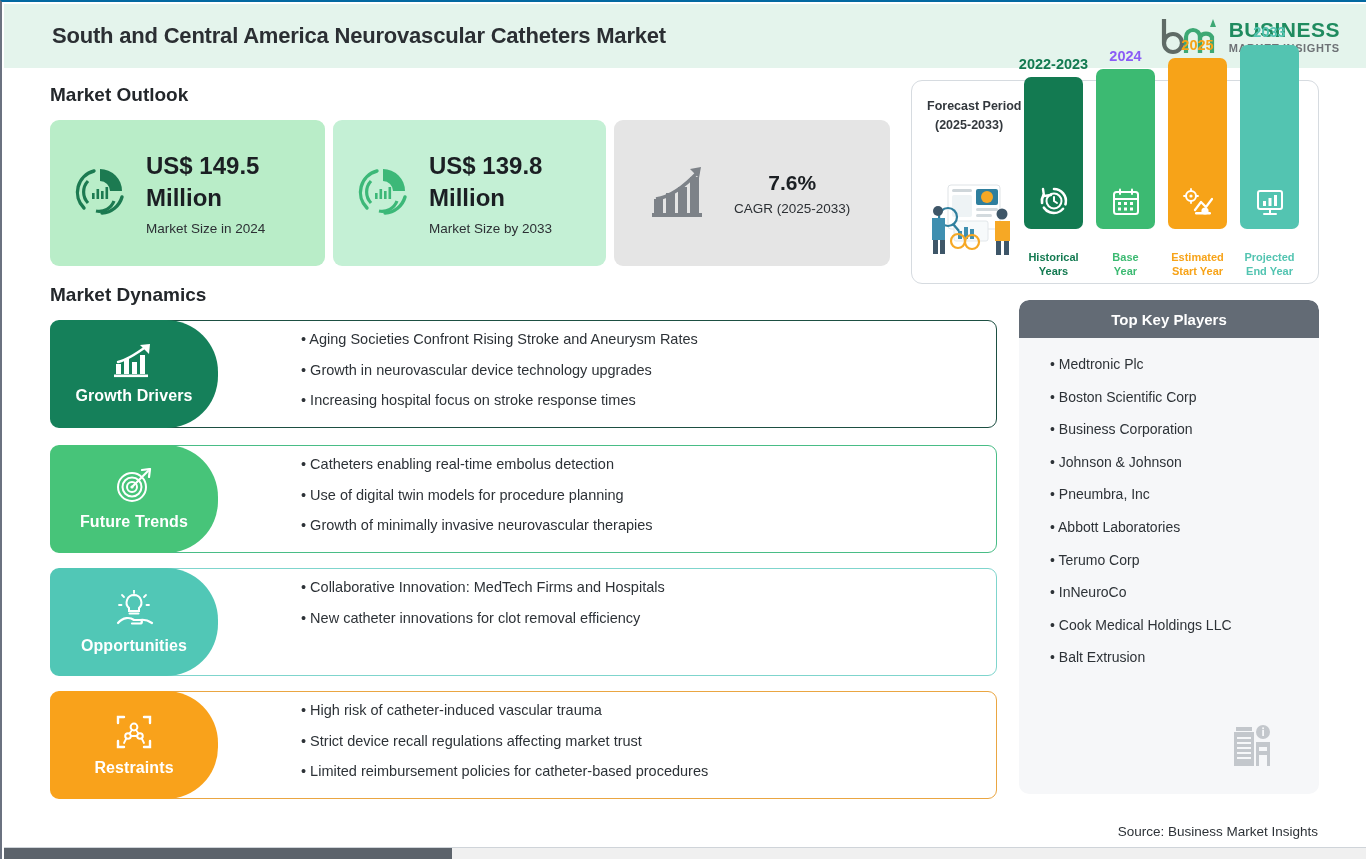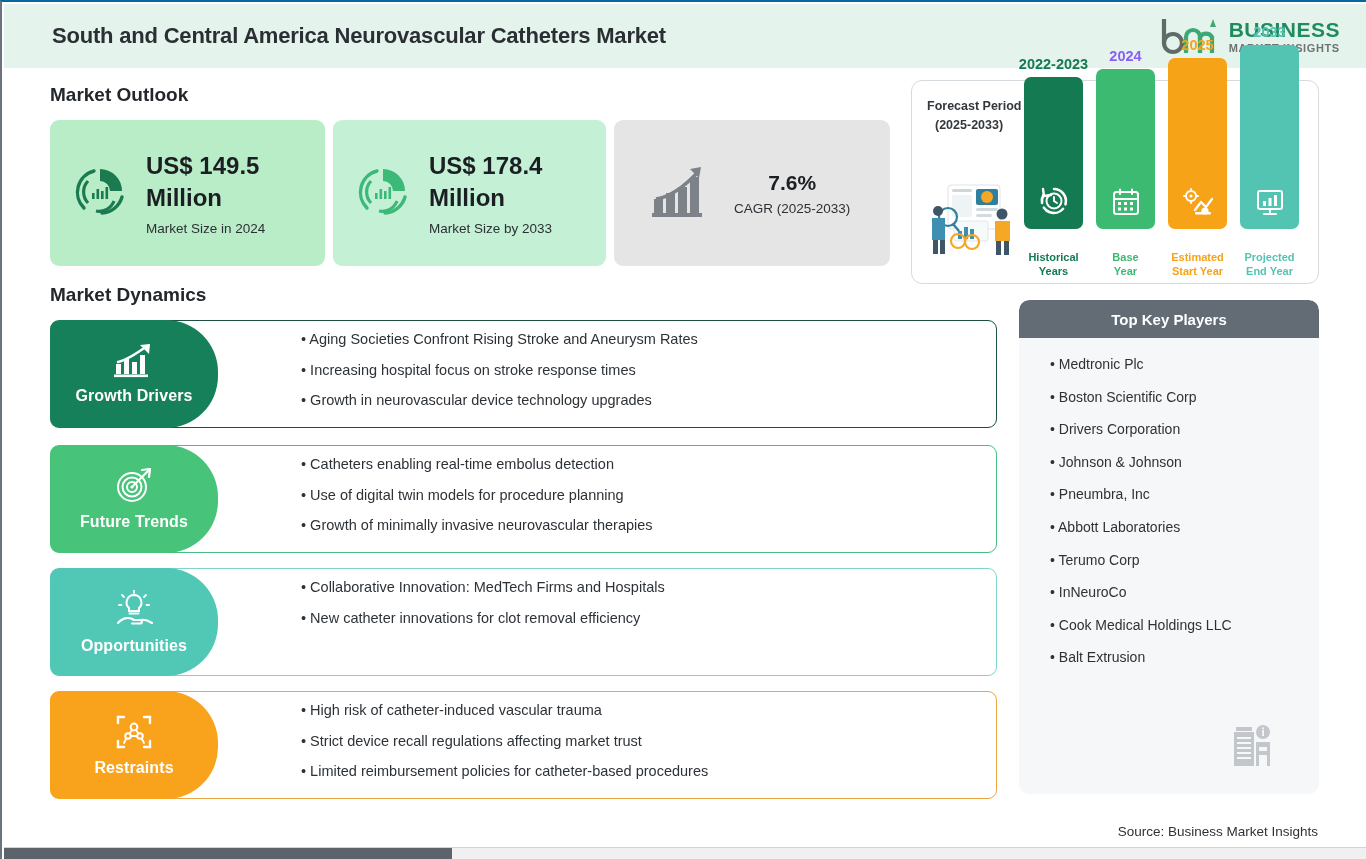--- a/index.html
+++ b/index.html
@@ -161,21 +161,21 @@
         <path d="M50 34 A22 22 0 0 1 30 50" fill="none" stroke="#3cb878" stroke-width="3.4" stroke-linecap="round"></path>
         <path d="M16 40 A16 16 0 0 1 16 18" fill="none" stroke="#3cb878" stroke-width="3.2"></path>
         <path d="M24 48 A16 16 0 0 0 42 38" fill="none" stroke="#3cb878" stroke-width="3.2"></path>
         <rect x="20" y="30" width="2.6" height="6" fill="#3cb878"></rect>
         <rect x="24.5" y="26" width="2.6" height="10" fill="#3cb878"></rect>
         <rect x="29" y="28" width="2.6" height="8" fill="#3cb878"></rect>
         <rect x="33.5" y="24" width="2.6" height="12" fill="#3cb878"></rect>
       </svg>
     </div>
     <div class="kpi-txt">
-      <div class="kpi-val">US$ 178.4</div>
+      <div class="kpi-val">US$ 139.8</div>
       <div class="kpi-val">Million</div>
       <div class="kpi-lab">Market Size by 2033</div>
     </div>
   </div>
 
   <div class="kpi" id="kpi-2">
     <div class="kpi-ico">
       <svg width="62" height="56" viewBox="0 0 62 56">
         <rect x="4" y="36" width="9" height="14" fill="#7d8288"></rect>
         <rect x="16" y="30" width="9" height="20" fill="#7d8288"></rect>
@@ -294,22 +294,22 @@
           <div class="bar-cap" style="color: rgb(83, 196, 177);">Projected
 End Year</div>
         </div>
       </div>
   </div>
 
   <div id="dynamics-container">
       <div class="dyn" style="top: 318px;">
         <div class="dyn-body" style="border: 1px solid rgb(29, 79, 66);">
           <div class="bullet">• Aging Societies Confront Rising Stroke and Aneurysm Rates</div>
+          <div class="bullet">• Growth in neurovascular device technology upgrades</div>
           <div class="bullet">• Increasing hospital focus on stroke response times</div>
-          <div class="bullet">• Growth in neurovascular device technology upgrades</div>
         </div>
         <div class="dyn-tab" style="background: rgb(21, 128, 90);">
           <span><svg width="40" height="34" viewBox="0 0 40 34">
               <g fill="#fff">
                 <rect x="2" y="20" width="5" height="10"></rect>
                 <rect x="10" y="15" width="5" height="15"></rect>
                 <rect x="18" y="18" width="5" height="12"></rect>
                 <rect x="26" y="11" width="5" height="19"></rect>
               </g>
               <rect x="0" y="30.5" width="34" height="2.6" fill="#fff"></rect>
@@ -387,21 +387,21 @@
           <span class="dyn-tab-label">Restraints</span>
         </div>
       </div>
     </div>
 
   <div class="players">
     <div class="players-head">Top Key Players</div>
     <div class="players-list" id="players-list">
         <div class="player">• Medtronic Plc</div>
         <div class="player">• Boston Scientific Corp</div>
-        <div class="player">• Drivers Corporation</div>
+        <div class="player">• Business Corporation</div>
         <div class="player">• Johnson &amp; Johnson</div>
         <div class="player">• Pneumbra, Inc</div>
         <div class="player">• Abbott Laboratories</div>
         <div class="player">• Terumo Corp</div>
         <div class="player">• InNeuroCo</div>
         <div class="player">• Cook Medical Holdings LLC</div>
         <div class="player">• Balt Extrusion</div>
       </div>
     <div class="players-ico">
       <svg width="44" height="46" viewBox="0 0 44 46">

